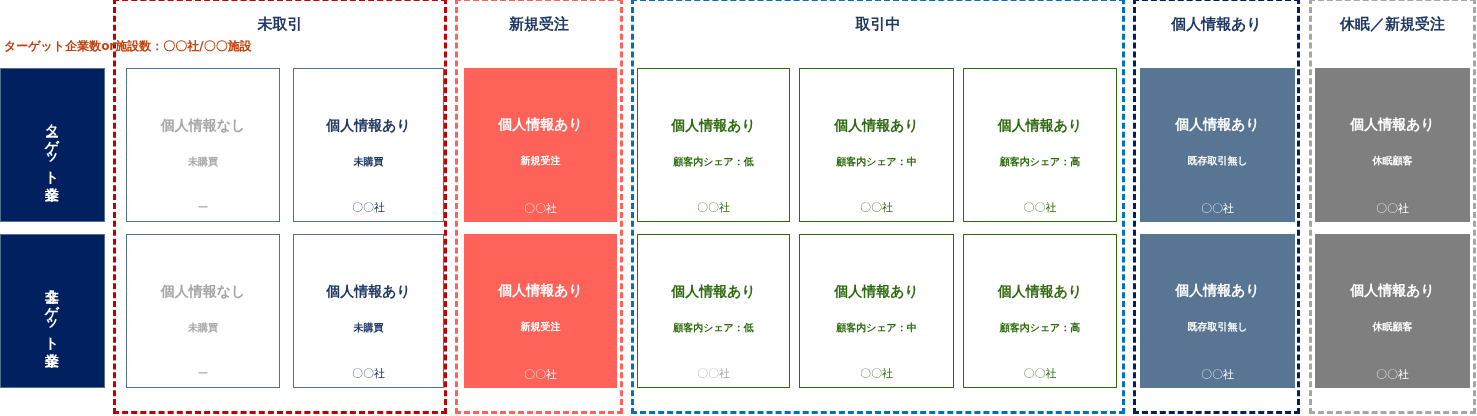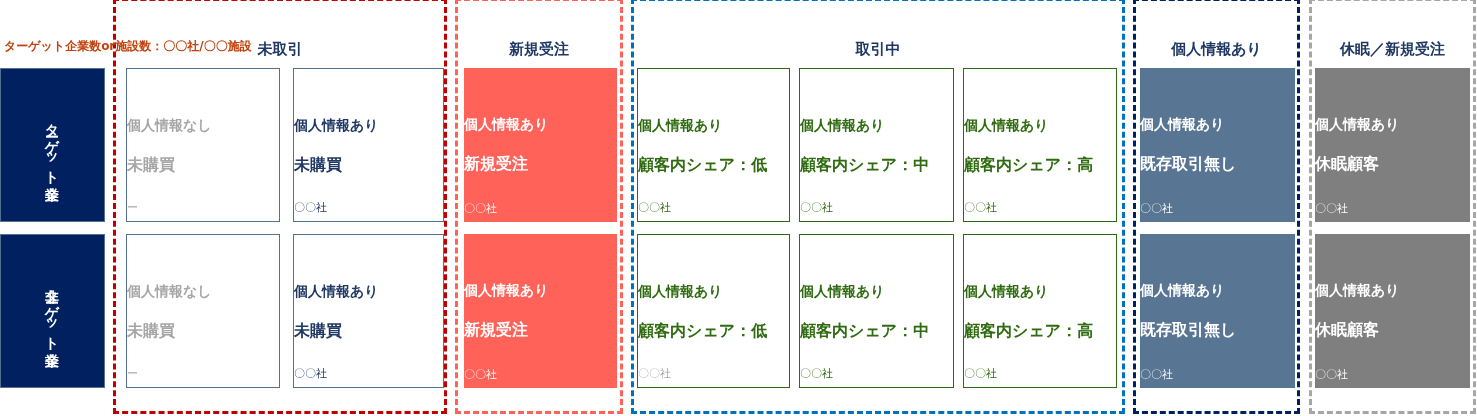--- a/index.html
+++ b/index.html
@@ -1,28 +1,28 @@
 <!DOCTYPE html>
 <html><head>
 <meta charset="utf-8">
 <style>
   html, body { margin: 0; padding: 0; background: #ffffff; }
   body { width: 1477px; height: 416px; position: relative; overflow: hidden;
          font-family: "DejaVu Sans", "Liberation Sans", sans-serif; }
   .abs { position: absolute; box-sizing: border-box; }
   .group { border-width: 3px; border-style: dashed; }
   .group-title { position: absolute; left: 0; right: 0; top: 14px; text-align: center;
-                 font-size: 15px; font-weight: bold; color: #1f3864; margin-top: 25px; }
+                 font-size: 15px; font-weight: bold; color: #1f3864; }
   .subtitle { left: 4px; top: 38px; font-size: 12px; font-weight: bold; color: #c2410c; white-space: nowrap; }
   .rowlabel { background: #002060; border: 1px solid #52708f; color: #fff; font-weight: bold; font-size: 14px;
               display: flex; align-items: center; justify-content: center; }
   .rowlabel span { writing-mode: vertical-rl; text-orientation: upright; letter-spacing: 0px; line-height: 1; }
-  .card { display: flex; flex-direction: column; align-items: center; text-align: left; }
+  .card { display: flex; flex-direction: column; align-items: center; text-align: center; }
   .card .l1 { position: absolute; top: 48px; left: 0; right: 0; font-size: 14px; font-weight: bold; }
-  .card .l2 { position: absolute; top: 86px; left: 0; right: 0; font-size: 16px; font-weight: bold; }
+  .card .l2 { position: absolute; top: 86px; left: 0; right: 0; font-size: 10px; font-weight: bold; }
   .card .cnt { position: absolute; bottom: 6px; left: 0; right: 0; font-size: 11px; }
   .c-none { background: #fff; border: 1px solid #52708f; color: #a6a6a6; }
   .c-none .cnt { color: #a6a6a6; }
   .c-info { background: #fff; border: 1px solid #52708f; color: #1f3864; }
   .c-new { background: #ff6259; border: none; color: #fff; }
   .c-deal { background: #fff; border: 1px solid #2e6b0f; color: #2e6b0f; }
   .c-deal .cnt.gray { color: #a6a6a6; }
   .c-noyear { background: #587593; border: none; color: #fff; }
   .c-dormant { background: #7f7f7f; border: none; color: #fff; }
 </style>

